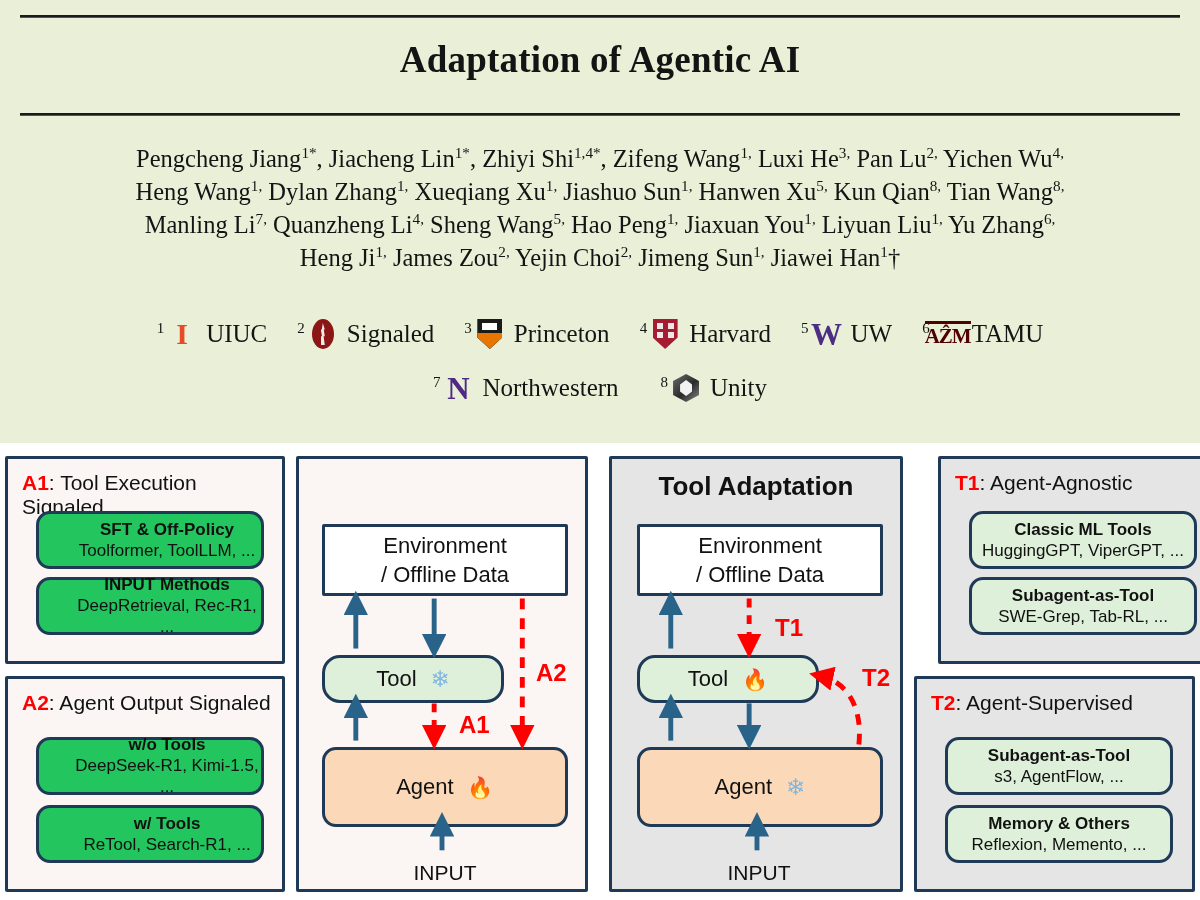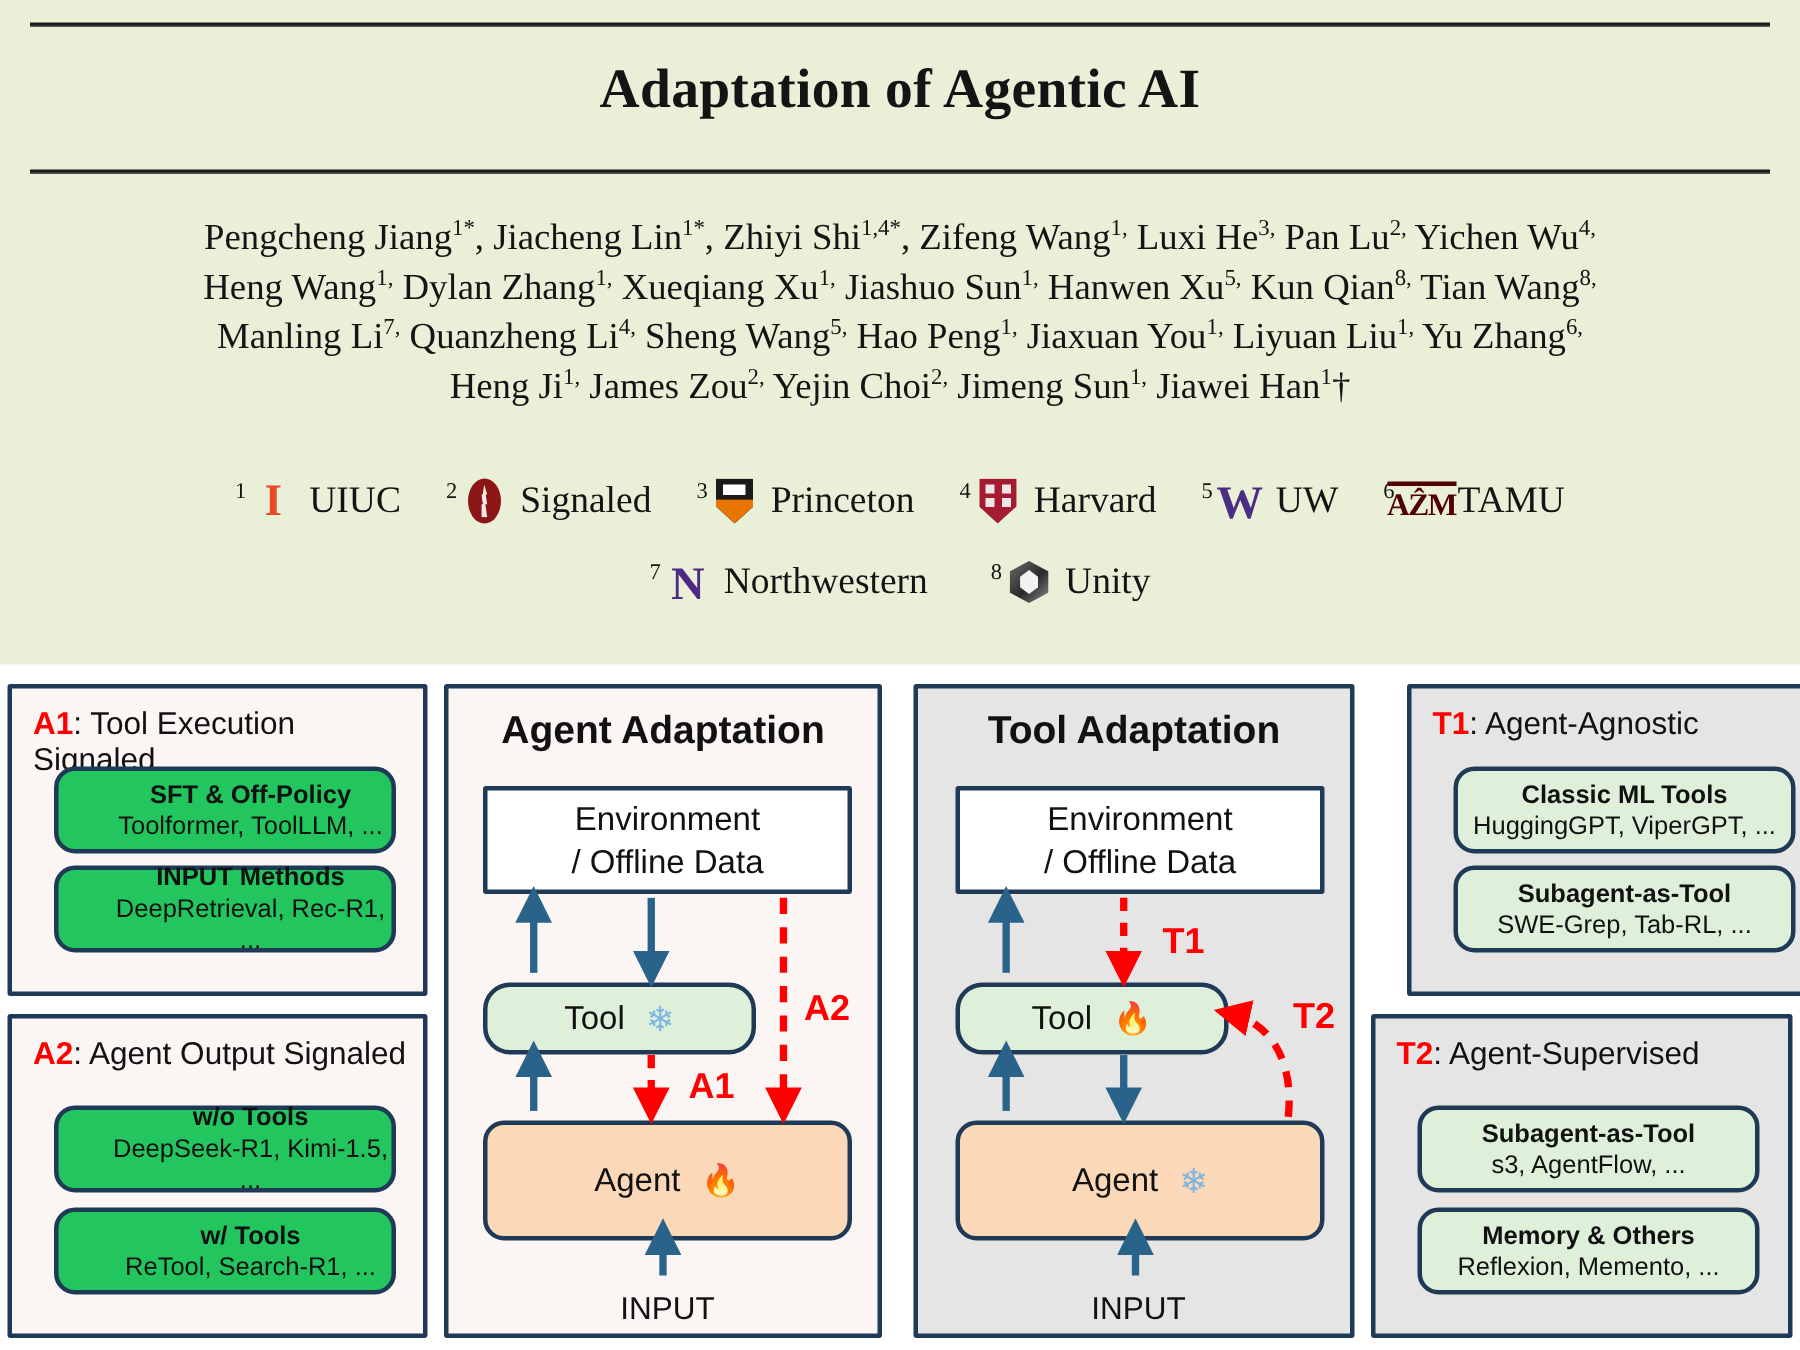--- a/index.html
+++ b/index.html
@@ -287,21 +287,20 @@
         <div class="pt">w/o Tools</div>
         <div class="ps">DeepSeek-R1, Kimi-1.5, ...</div>
       </div>
       <div class="pill peach" style="left:28px; top:126px; width:228px; height:58px;">
         <div class="pt">w/ Tools</div>
         <div class="ps">ReTool, Search-R1, ...</div>
       </div>
     </div>
 
     <div class="panel pink" style="left:296px; top:8px; width:292px; height:436px;">
-      <div class="cat-title">Agent Adaptation</div>
 
       <div class="node env" style="left:23px; top:65px; width:246px; height:72px;">
         <span>Environment</span>
         <span>/ Offline Data</span>
       </div>
 
       <div class="node tool" style="left:23px; top:196px; width:182px; height:48px;">
         <span>Tool</span>
         <span class="emoji snow">❄</span>
       </div>

